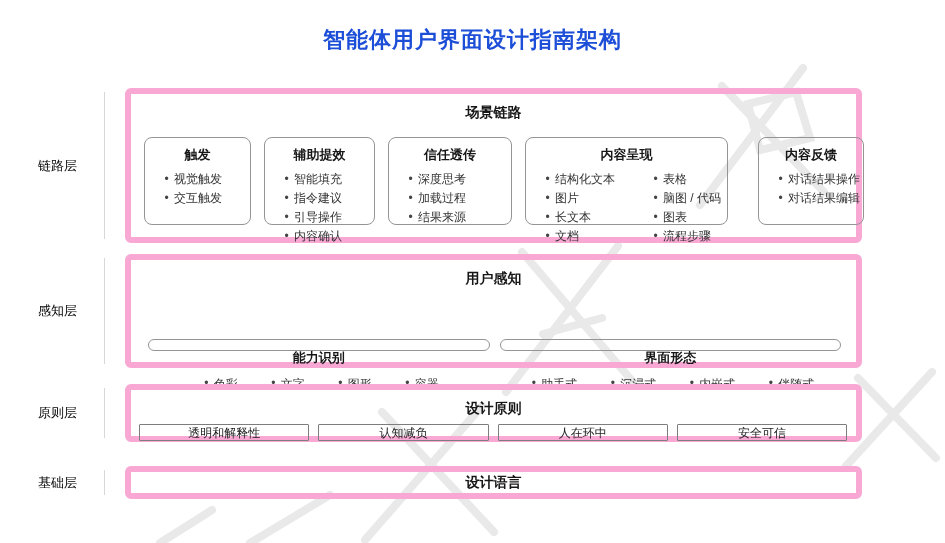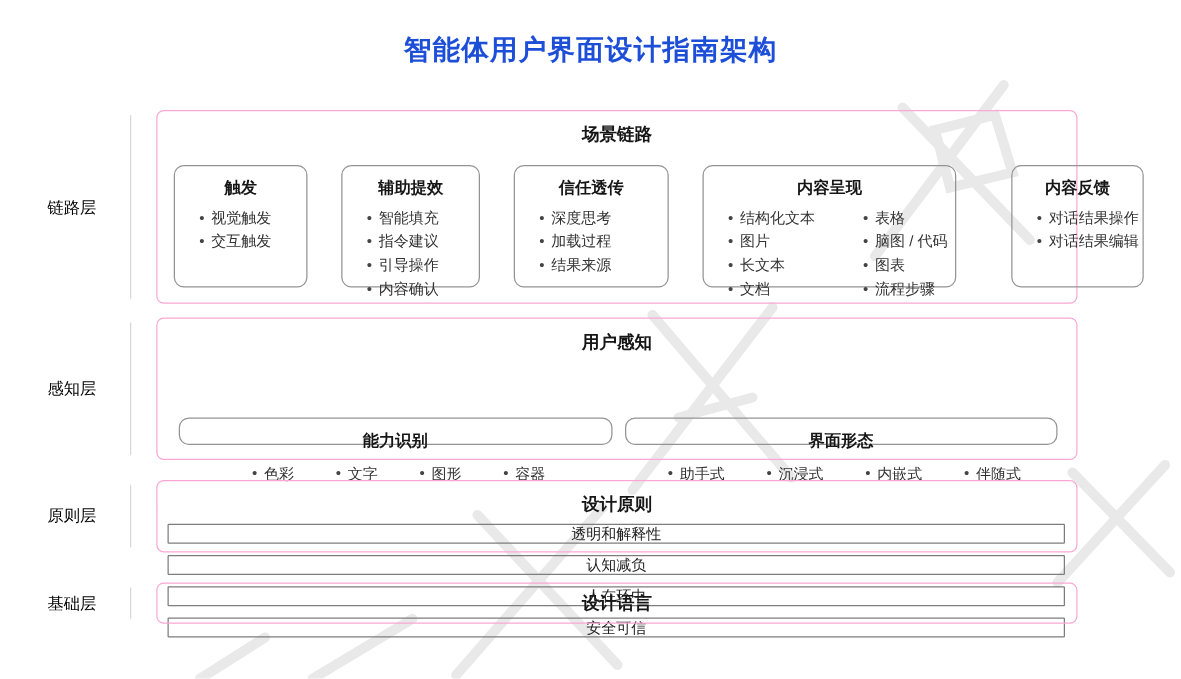--- a/index.html
+++ b/index.html
@@ -16,24 +16,24 @@
   #row1{top:88px;height:155px;}
   #row2{top:254px;height:114px;}
   #row3{top:384px;height:58px;}
   #row4{top:466px;height:33px;}
   .rail{width:125px;flex:none;position:relative;}
   .rail-label{
     position:absolute;left:38px;top:50%;transform:translateY(-50%);
     font-size:13px;color:#000000;white-space:nowrap;
   }
   .rail-line{position:absolute;left:104px;top:4px;bottom:4px;width:1px;background:#d8d8d8;}
-  .box{flex:1;border:1px solid #f9a8d4;border-radius:6px;position:relative;box-sizing:border-box;}
+  .box{flex:1;border:6px solid #f9a8d4;border-radius:6px;position:relative;box-sizing:border-box;}
   .box-header{text-align:center;font-size:14px;font-weight:bold;color:#161616;padding-top:10px;}
   
-  .cards{position:absolute;left:13px;right:13px;top:43px;bottom:12px;display:flex;gap:27px;}
+  .cards{position:absolute;left:13px;right:13px;top:43px;bottom:12px;display:flex;gap:13px;}
   .card{
     border:1px solid #949494;border-radius:8px;box-sizing:border-box;
     padding:8px 6px 6px;background:transparent;
   }
   .c-trigger{width:107px;flex:none;}
   .c-assist{width:111px;flex:none;}
   .c-trust{width:124px;flex:none;}
   .c-present{flex:1;}
   .c-feedback{width:106px;flex:none;margin-left:17px;}
   .card-title{text-align:center;font-size:13px;font-weight:bold;color:#161616;margin-bottom:6px;}
@@ -44,21 +44,21 @@
   .twocol{display:flex;padding-left:8px;}
   .twocol .card-list{padding-left:0;}
   .col-a{width:108px;flex:none;}
   .col-b{flex:1;}
   
   .cards2{position:absolute;left:17px;right:15px;top:43px;bottom:11px;display:flex;gap:10px;}
   .wide-card{flex:1;border:1px solid #949494;border-radius:8px;box-sizing:border-box;padding-top:9px;margin-top:36px;}
   .inline-list{display:flex;justify-content:center;gap:28px;margin-top:9px;}
   .inline-item{display:flex;font-size:12px;color:#333;}
   
-  .principles{position:absolute;left:8px;right:9px;top:34px;height:17px;display:flex;gap:9px;flex-direction:column;}
+  .principles{position:absolute;left:8px;right:9px;top:34px;height:17px;display:flex;gap:9px;}
   .principle{
     flex:1;border:1px solid #7d7d7d;border-radius:1px;box-sizing:border-box;
     display:flex;align-items:center;justify-content:center;
     font-size:12px;line-height:14px;color:#222;
   }
   
   .base-box{display:flex;align-items:center;justify-content:center;font-size:14px;font-weight:bold;color:#161616;}
 </style>
 </head>
 <body>

